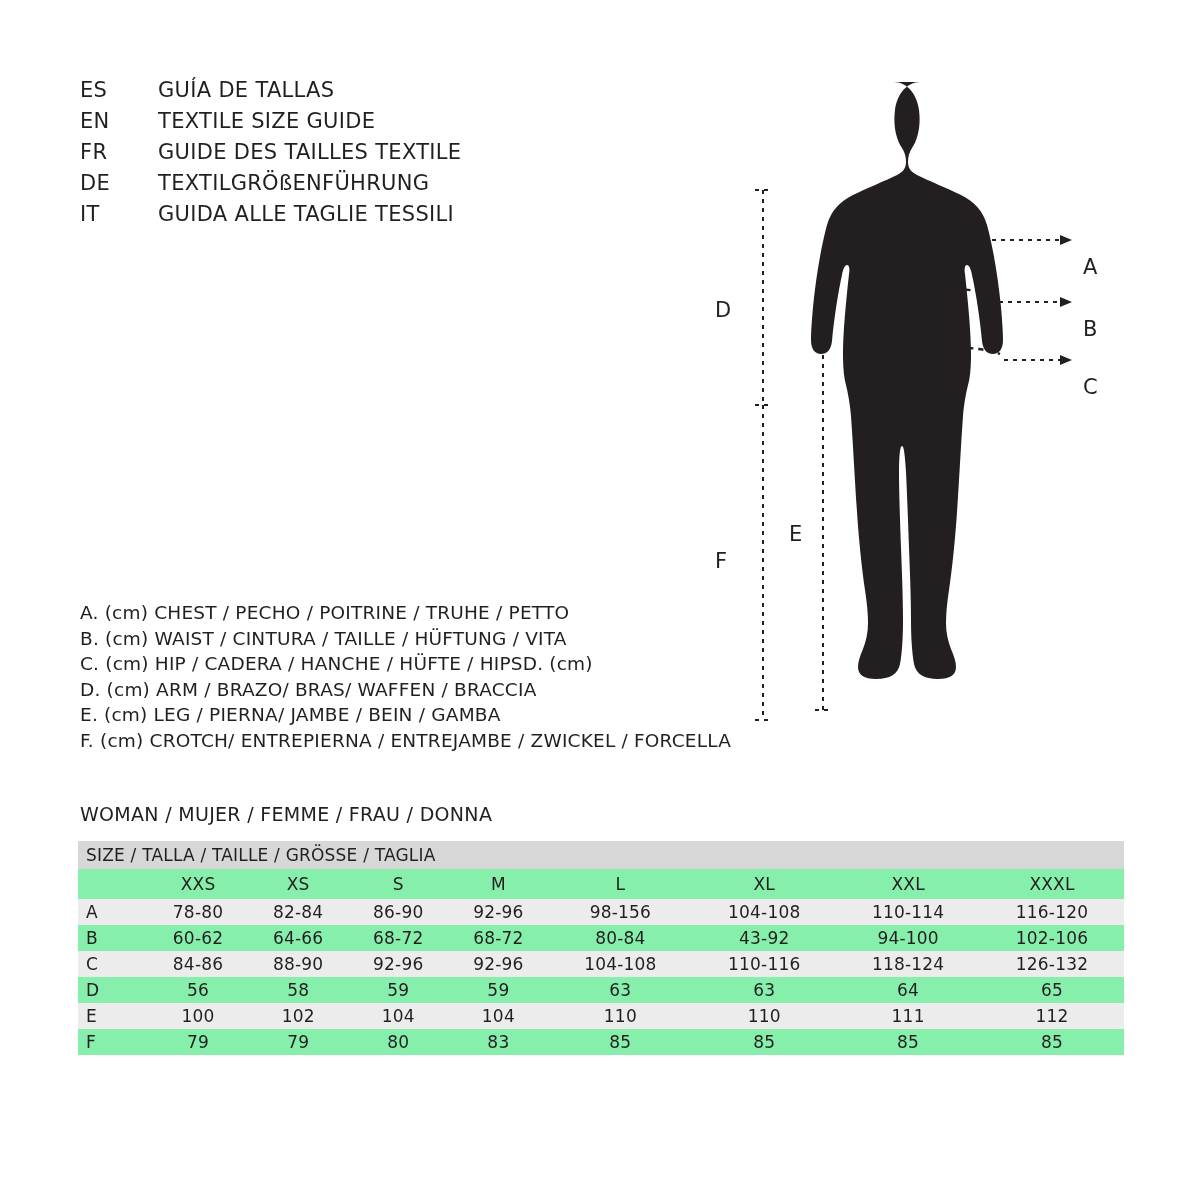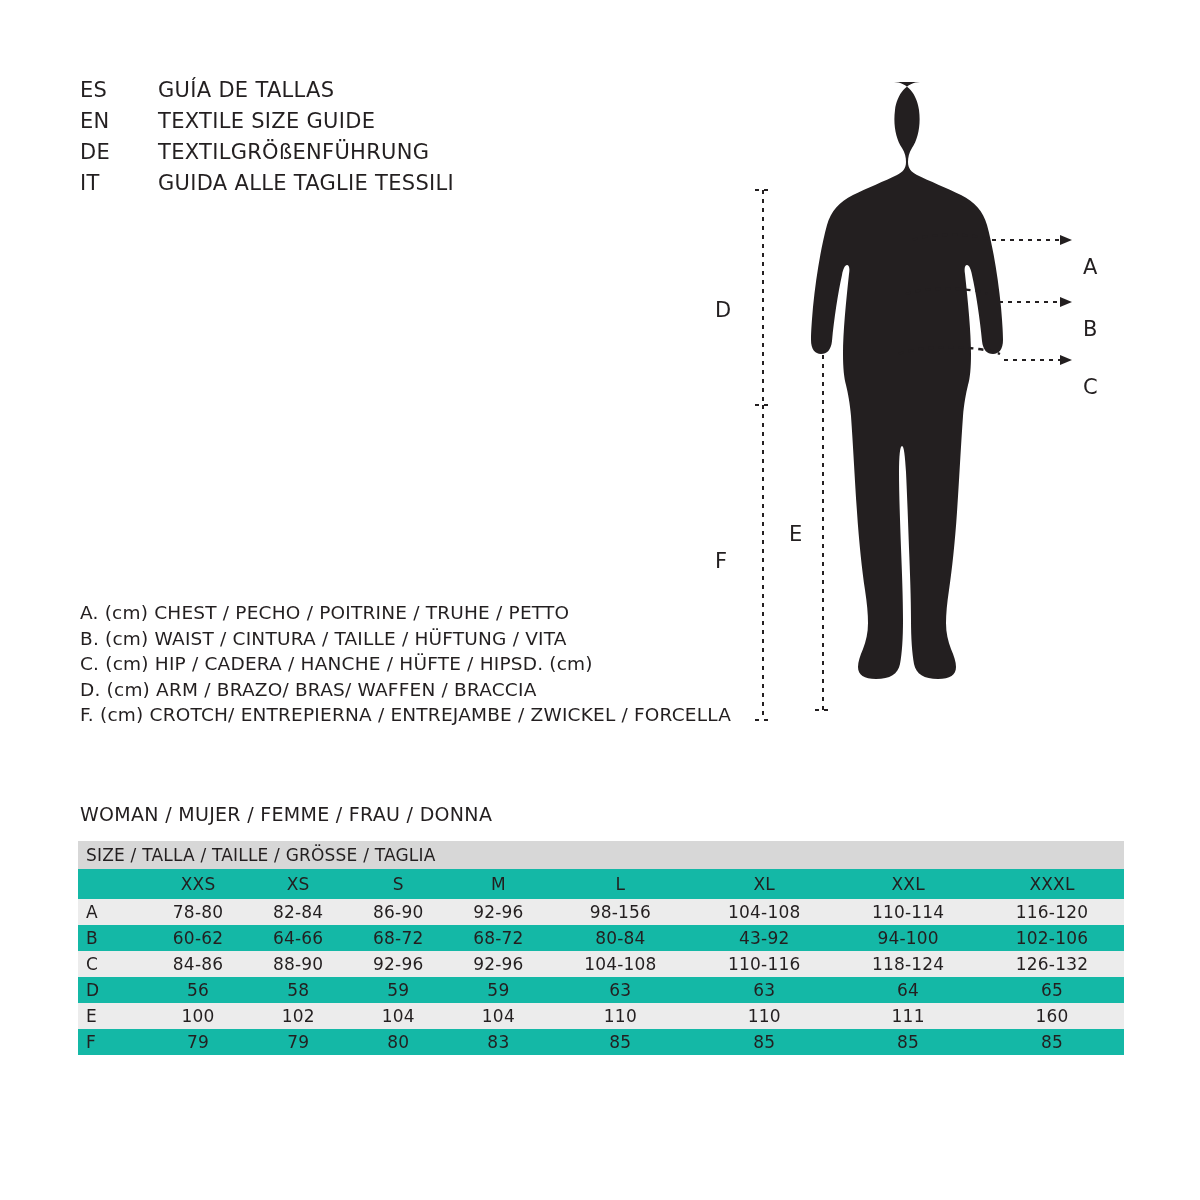--- a/index.html
+++ b/index.html
@@ -73,21 +73,21 @@
   }
   #size-table td {
     padding: 0;
     height: 26px;
     text-align: center;
     vertical-align: middle;
     letter-spacing: 0.2px;
   }
   #size-table tr.band-grey td { background: #d7d7d7; }
   #size-table tr.band-light td { background: #ececec; }
-  #size-table tr.band-white td { background: #14b8a6; }
+  #size-table tr.band-white td { background: #86efac; }
   #size-table td.rowlabel {
     text-align: left;
     padding-left: 8px;
     width: 62px;
   }
   #size-table tr.header-row td {
     text-align: left;
     padding-left: 8px;
     height: 28px;
     font-size: 17px;
@@ -114,20 +114,24 @@
 <body>
 
 <div id="title-block">
   <div class="title-row">
     <div class="title-lang">ES</div>
     <div class="title-text">GUÍA DE TALLAS</div>
   </div>
   <div class="title-row">
     <div class="title-lang">EN</div>
     <div class="title-text">TEXTILE SIZE GUIDE</div>
+  </div>
+  <div class="title-row">
+    <div class="title-lang">FR</div>
+    <div class="title-text">GUIDE DES TAILLES TEXTILE</div>
   </div>
   <div class="title-row">
     <div class="title-lang">DE</div>
     <div class="title-text">TEXTILGRÖßENFÜHRUNG</div>
   </div>
   <div class="title-row">
     <div class="title-lang">IT</div>
     <div class="title-text">GUIDA ALLE TAGLIE TESSILI</div>
   </div>
 </div>
@@ -237,20 +241,21 @@
   <div class="dim-letter" style="left:423px; top:225px;">A</div>
   <div class="dim-letter" style="left:423px; top:287px;">B</div>
   <div class="dim-letter" style="left:423px; top:345px;">C</div>
 </div>
 
 <div id="legend-block">
   <div class="legend-row">A. (cm) CHEST / PECHO / POITRINE / TRUHE / PETTO</div>
   <div class="legend-row">B. (cm) WAIST / CINTURA / TAILLE / HÜFTUNG / VITA</div>
   <div class="legend-row">C. (cm) HIP / CADERA / HANCHE / HÜFTE / HIPSD. (cm)</div>
   <div class="legend-row">D. (cm) ARM / BRAZO/ BRAS/ WAFFEN / BRACCIA</div>
+  <div class="legend-row">E. (cm) LEG / PIERNA/ JAMBE / BEIN / GAMBA</div>
   <div class="legend-row">F. (cm) CROTCH/ ENTREPIERNA / ENTREJAMBE / ZWICKEL / FORCELLA</div>
 </div>
 
 <div id="woman-heading">WOMAN / MUJER / FEMME / FRAU / DONNA</div>
 
 <table id="size-table">
   <tbody>
     <tr class="band-grey header-row">
       <td colspan="9">SIZE / TALLA / TAILLE / GRÖSSE / TAGLIA</td>
     </tr>
@@ -316,21 +321,21 @@
 
     <tr class="band-light">
       <td class="rowlabel">E</td>
       <td>100</td>
       <td>102</td>
       <td>104</td>
       <td>104</td>
       <td>110</td>
       <td>110</td>
       <td>111</td>
-      <td>160</td>
+      <td>112</td>
     </tr>
 
     <tr class="band-white">
       <td class="rowlabel">F</td>
       <td>79</td>
       <td>79</td>
       <td>80</td>
       <td>83</td>
       <td>85</td>
       <td>85</td>

